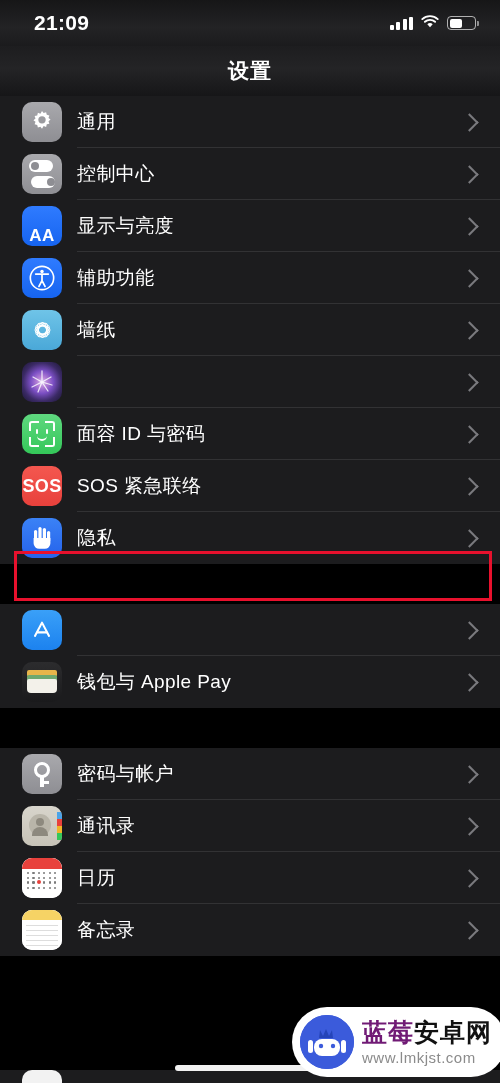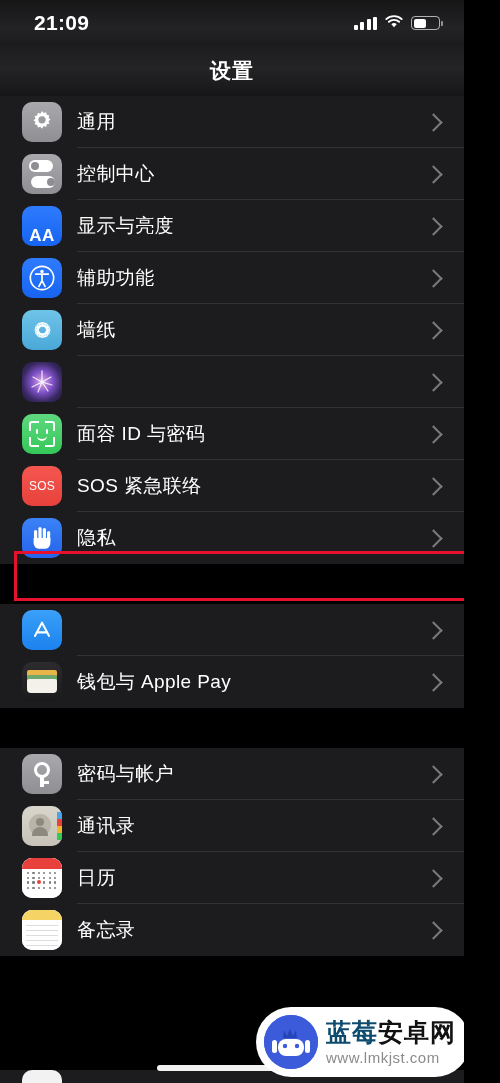--- a/index.html
+++ b/index.html
@@ -6,21 +6,21 @@
   html, body {
     margin: 0;
     padding: 0;
     background: #000;
   }
   body {
     font-family: "Liberation Sans", "DejaVu Sans", sans-serif;
   }
   #phone {
     position: relative;
-    width: 464px;
+    width: 500px;
     height: 1083px;
     overflow: hidden;
     background: #000;
     -webkit-font-smoothing: antialiased;
   }
 
   
   #statusbar {
     position: relative;
     height: 46px;
@@ -203,21 +203,21 @@
     background: #3b5bdb;
     position: relative;
     flex: 0 0 54px;
   }
   #wm-text { line-height: 1; }
   #wm-title {
     font-size: 25px;
     font-weight: bold;
     letter-spacing: 1px;
   }
-  #wm-title .blue { color: #0c4a6e; }
+  #wm-title .blue { color: #701a75; }
   #wm-title .black { color: #111; }
   #wm-url {
     font-size: 15px;
     color: #8b8b8b;
     margin-top: 5px;
     letter-spacing: 0.5px;
   }
 
   
   .ic-general { background: linear-gradient(180deg,#a9a9ad,#8e8e93); }
@@ -231,21 +231,21 @@
   .ic-battery { background: linear-gradient(180deg,#5fd87f,#34c759); }
   .ic-privacy { background: linear-gradient(180deg,#3b82f6,#2563eb); }
   .ic-appstore{ background: linear-gradient(180deg,#3aa0f8,#1c82ef); }
   .ic-wallet  { background: linear-gradient(180deg,#2c2c2e,#1a1a1c); }
   .ic-passwd  { background: linear-gradient(180deg,#a9a9ad,#8e8e93); }
   .ic-contacts{ background: linear-gradient(180deg,#d8d5cc,#c7c3b8); }
   .ic-cal     { background: #fff; }
   .ic-notes   { background: #fff; }
 
   .aa { color:#fff; font-size:17px; font-weight:bold; letter-spacing:0.5px; }
-  .sos-txt { color:#fff; font-size:12px; font-weight:normal; letter-spacing:0.3px; }
+  .sos-txt { color:#fff; font-size:18px; font-weight:bold; letter-spacing:0.3px; }
 
   
   .batt-glyph {
     width: 24px; height: 13px;
     border: 2px solid #fff; border-radius: 4px;
     position: relative;
   }
   .batt-glyph::after {
     content:""; position:absolute; right:-4px; top:3.5px;
     width:2.5px; height:4px; background:#fff; border-radius:0 1px 1px 0;

